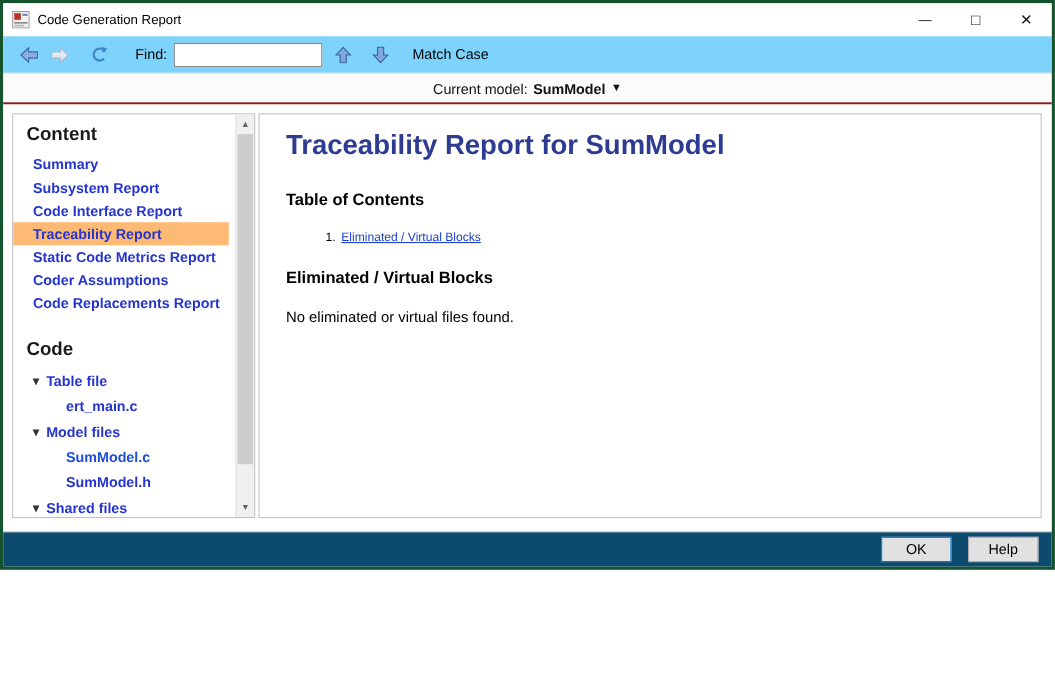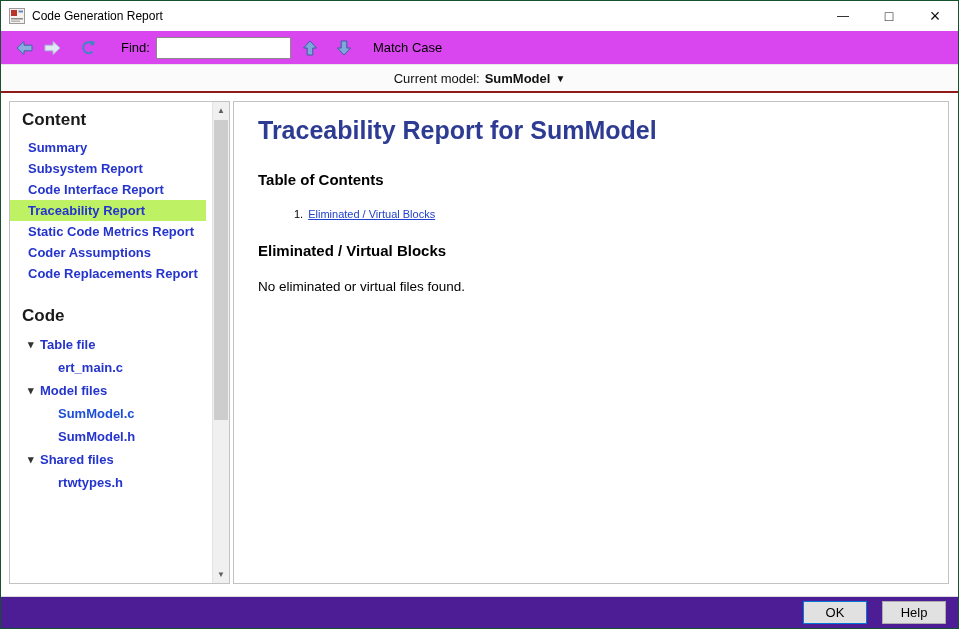--- a/index.html
+++ b/index.html
@@ -1,35 +1,35 @@
 <!DOCTYPE html>
 <html><head>
 <meta charset="utf-8">
 <style>
   * { margin:0; padding:0; box-sizing:border-box; }
   html,body { width:959px; height:629px; }
   body { font-family:"Liberation Sans", sans-serif; background:#ffffff; position:relative; }
 
-  .window { position:absolute; inset:0; width:959px; height:629px;
-            border:1px solid #14532d; background:#fff; display:flex; flex-direction:column; }
+  .window { position:absolute; inset:0; width:959px; height:518px;
+            border:3px solid #14532d; background:#fff; display:flex; flex-direction:column; }
 
   
   .titlebar { height:30px; background:#fff; display:flex; align-items:center;
               padding-left:8px; flex:0 0 auto; }
   .app-icon { width:16px; height:16px; display:flex; }
   .win-title { font-size:12px; color:#000; margin-left:7px; }
   .win-controls { margin-left:auto; display:flex; height:100%; }
   .win-btn { width:46px; height:100%; display:flex; align-items:center; justify-content:center;
              color:#111; cursor:default; }
   .win-btn.min { font-size:12px; }
   .win-btn.max { font-size:14px; }
   .win-btn.close { font-size:18px; }
 
   
-  .toolbar { height:34px; background:#d946ef; border-bottom:1px solid #e7e7e7;
+  .toolbar { height:34px; background:#7dd3fc; border-bottom:1px solid #e7e7e7;
              display:flex; align-items:center; padding-left:10px; flex:0 0 auto; }
   .tb-icon { width:26px; height:26px; display:flex; align-items:center; justify-content:center;
              margin-right:2px; }
   .tb-icon.refresh { margin-left:8px; }
   .find-label { font-size:13px; color:#000; margin-left:18px; margin-right:6px; }
   .find-input { width:135px; height:22px; border:1px solid #8a8a8a; background:#fff;
                 font-size:13px; padding:0 4px; font-family:"Liberation Sans", sans-serif; }
   .tb-icon.updown { margin-left:6px; }
   .match-case { font-size:13px; color:#000; margin-left:14px; }
 
@@ -68,21 +68,21 @@
 
   .main { position:absolute; left:232px; top:8px; right:9px; bottom:12px;
           border:1px solid #c3c3c3; background:#fff; padding:14px 20px 0 24px; overflow:hidden; }
   .report-title { font-size:25px; font-weight:bold; margin-bottom:26px; }
   .toc-heading, .section-heading { font-size:15px; font-weight:bold; color:#000; margin-bottom:20px; }
   .toc-item { font-size:11px; color:#000; margin-left:36px; margin-bottom:22px; }
   .toc-link { text-decoration:underline; cursor:pointer; margin-left:5px; }
   .section-body { font-size:13.5px; color:#000; }
 
   
-  .footer { height:32px; background:#4c1d95; border-top:1px solid #dcdcdc; flex:0 0 auto;
+  .footer { height:32px; background:#0c4a6e; border-top:1px solid #dcdcdc; flex:0 0 auto;
             display:flex; align-items:center; justify-content:flex-end; gap:15px; padding-right:12px; }
   .btn { width:64px; height:23px; background:#e1e1e1; border:1px solid #adadad;
          font-size:13px; color:#000; display:flex; align-items:center; justify-content:center;
          cursor:pointer; font-family:"Liberation Sans", sans-serif; }
   .btn.default { border:1px solid #0078d7; }
 </style>
 </head>
 <body>
 
 <div class="window">
@@ -147,21 +147,21 @@
   <div class="redline" id="redline" style="background: rgb(142, 26, 26);"></div>
 
   <div class="bodyarea">
 
     <div class="sidebar">
       <div class="sidebar-inner">
         <div class="pane-heading">Content</div>
         <div class="nav-item link" style="color: rgb(36, 52, 204);">Summary</div>
         <div class="nav-item link" style="color: rgb(36, 52, 204);">Subsystem Report</div>
         <div class="nav-item link" style="color: rgb(36, 52, 204);">Code Interface Report</div>
-        <div class="nav-item link selected" style="color: rgb(36, 52, 204); background: #bef264;">Traceability Report</div>
+        <div class="nav-item link selected" style="color: rgb(36, 52, 204); background: #fdba74;">Traceability Report</div>
         <div class="nav-item link" style="color: rgb(36, 52, 204);">Static Code Metrics Report</div>
         <div class="nav-item link" style="color: rgb(36, 52, 204);">Coder Assumptions</div>
         <div class="nav-item link" style="color: rgb(36, 52, 204);">Code Replacements Report</div>
 
         <div class="pane-heading code-heading">Code</div>
 
         <div class="tree-row group link" style="color: rgb(36, 52, 204);">
           <span class="tree-arrow" style="color: rgb(51, 51, 51);">▾</span>
           <span>Table file</span>
         </div>

